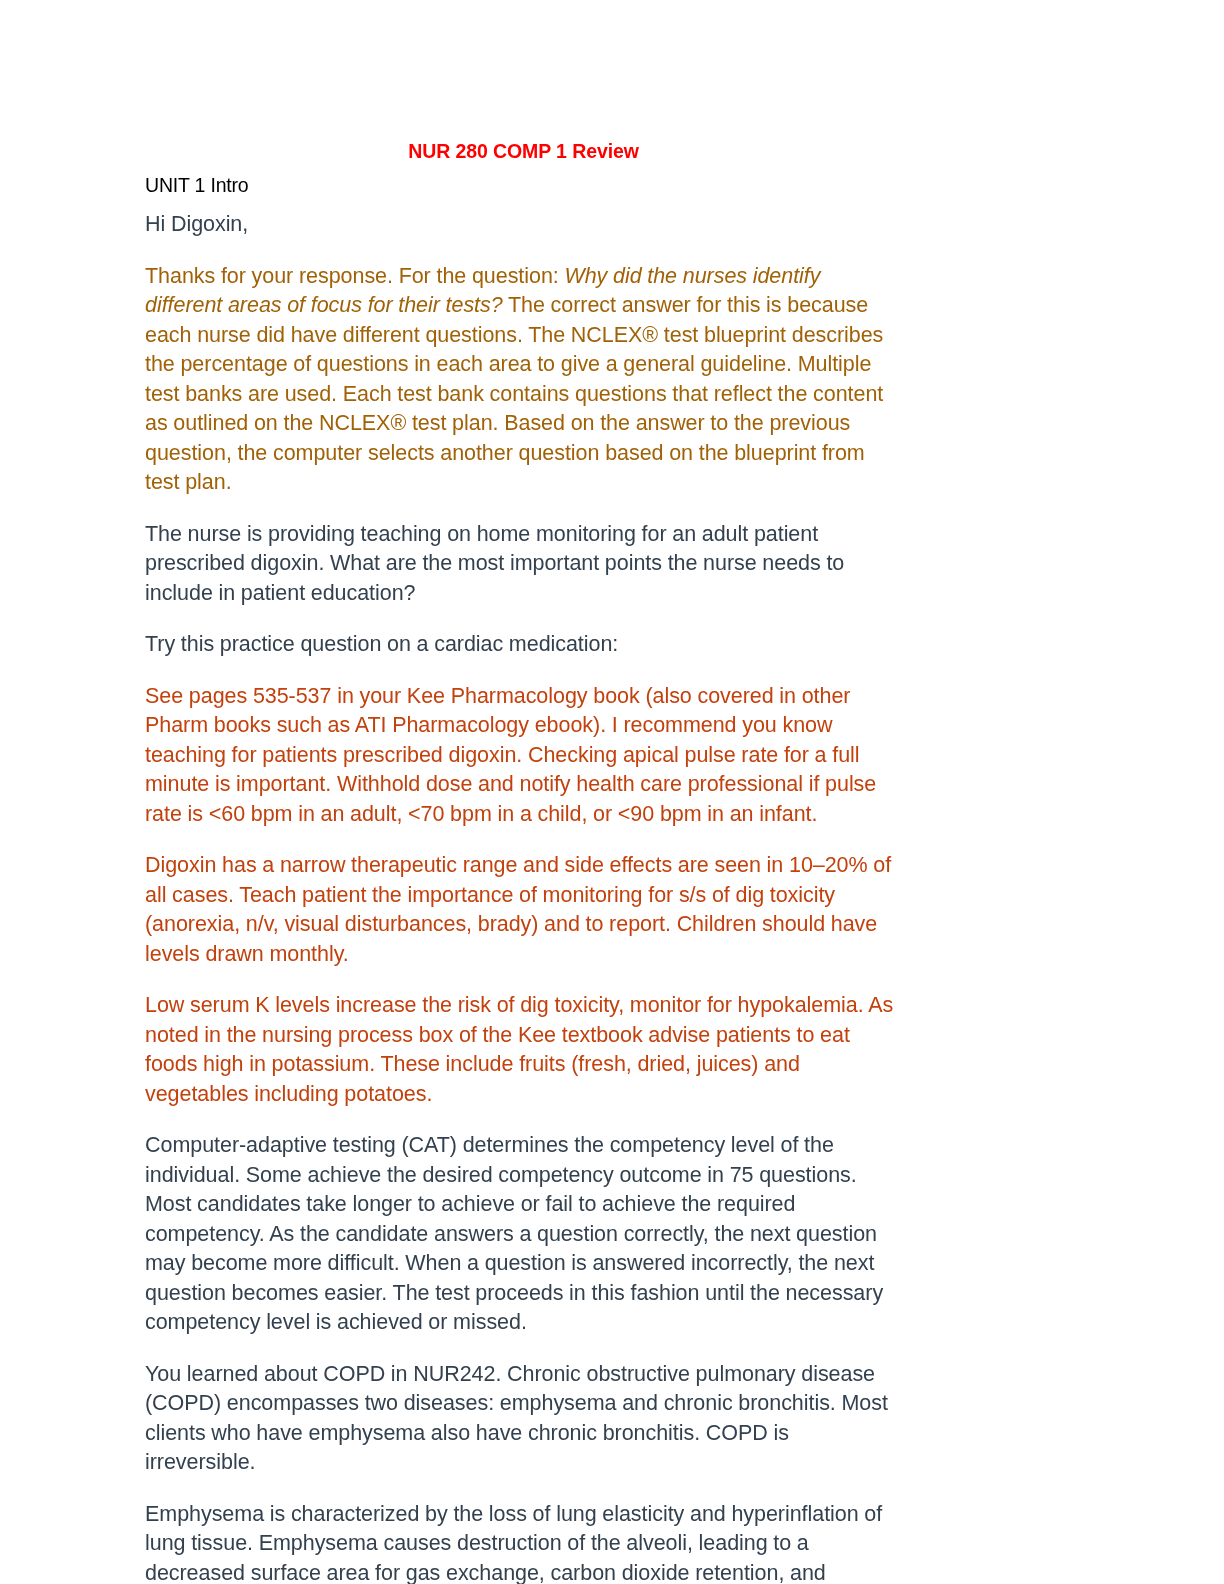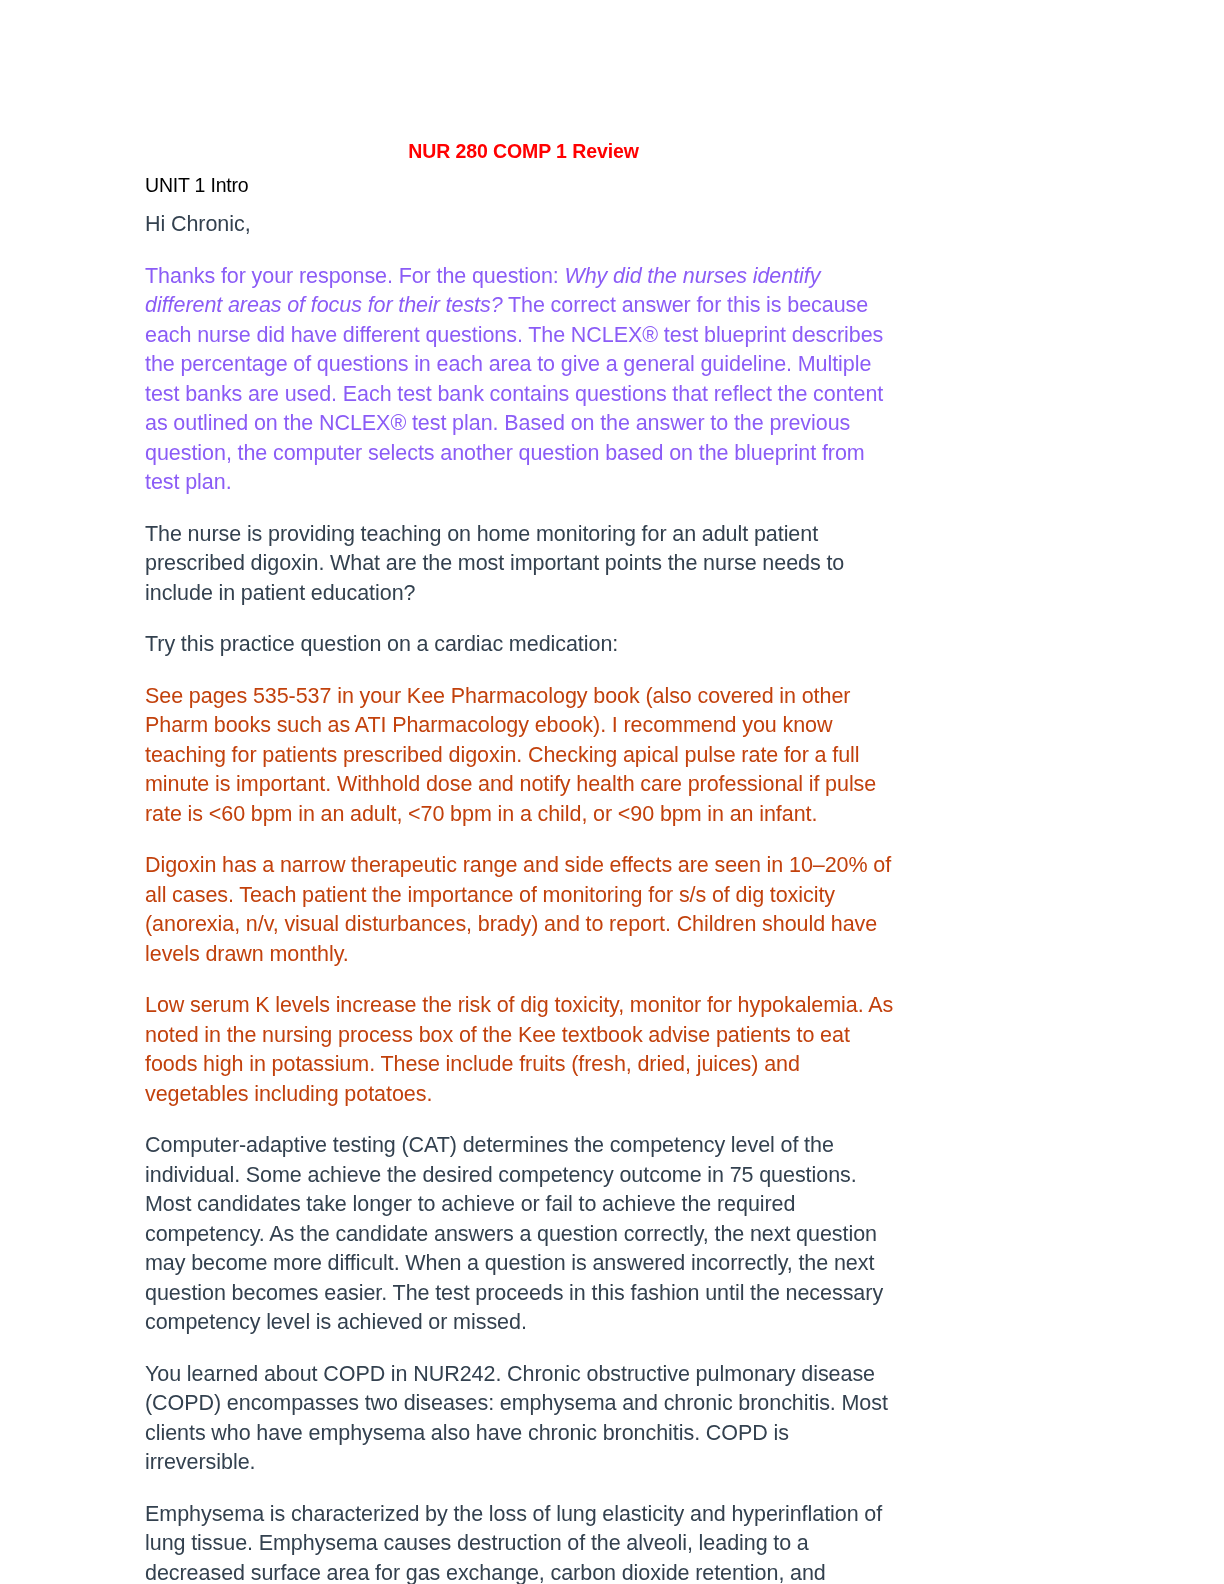--- a/index.html
+++ b/index.html
@@ -44,35 +44,35 @@
     font-size: 21.5px;
     line-height: 29.5px;
     letter-spacing: -0.05px;
     text-align: left;
     word-spacing: -0.2px;
   }
   p.para:last-of-type {
     margin-bottom: 11px;
   }
   .slate { color: #33414f; }
-  .black { color: #8b5cf6; }
+  .black { color: #a16207; }
   .red   { color: #c2410c; }
   .it    { font-style: italic; }
   .greeting { margin-bottom: 24px; }
 </style>
 </head>
 <body>
 
 <div class="page">
 
   <div class="doc-title">NUR 280 COMP 1 Review</div>
 
   <div class="section-heading">UNIT 1 Intro</div>
 
-  <p class="para slate greeting">Hi Chronic,</p>
+  <p class="para slate greeting">Hi Digoxin,</p>
 
   <p class="para black">
     <span>Thanks for your response. For the question: </span><span class="it">Why did the nurses identify different areas of focus for their tests?</span><span> The correct answer for this is because each nurse did have different questions. The NCLEX® test blueprint describes the percentage of questions in each area to give a general guideline. Multiple test banks are used. Each test bank contains questions that reflect the content as outlined on the NCLEX® test plan. Based on the answer to the previous question, the computer selects another question based on the blueprint from test plan.</span>
   </p>
 
   <p class="para slate">The nurse is providing teaching on home monitoring for an adult patient prescribed digoxin. What are the most important points the nurse needs to include in patient education?</p>
 
   <p class="para slate">Try this practice question on a cardiac medication:</p>
 
   <p class="para red">See pages 535-537 in your Kee Pharmacology book (also covered in other Pharm books such as ATI Pharmacology ebook). I recommend you know teaching for patients prescribed digoxin. Checking apical pulse rate for a full minute is important. Withhold dose and notify health care professional if pulse rate is &lt;60 bpm in an adult, &lt;70 bpm in a child, or &lt;90 bpm in an infant.</p>

